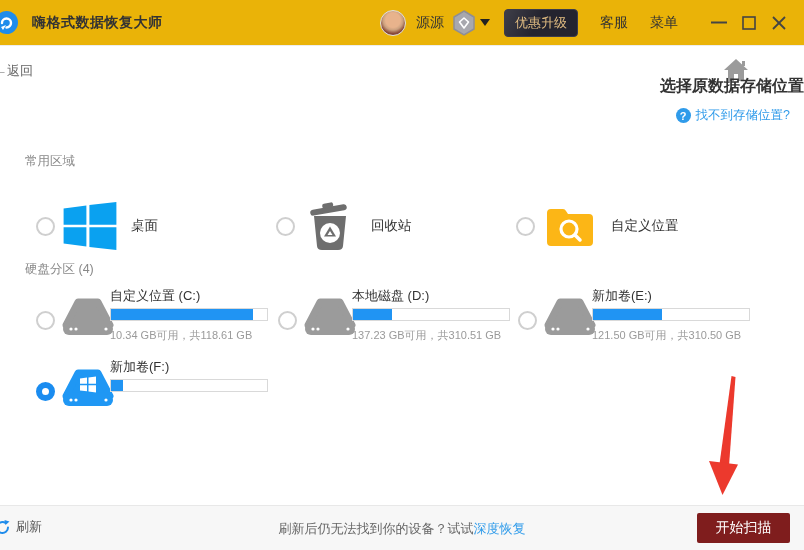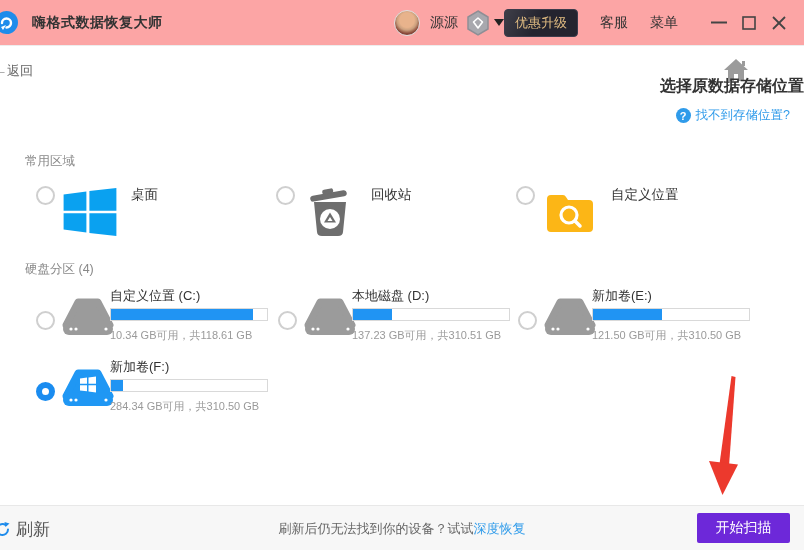--- a/index.html
+++ b/index.html
@@ -5,76 +5,76 @@
   html,body{margin:0;padding:0;}
   body{
     width:804px;height:550px;overflow:hidden;position:relative;
     background:#fff;
     font-family:"Liberation Sans","DejaVu Sans",sans-serif;
     -webkit-font-smoothing:antialiased;
   }
   .app{position:absolute;inset:0;}
 
   
-  .titlebar{position:absolute;top:0;left:0;right:0;height:45px;border-bottom:1px solid #ededed;background:#fca5a5;}
+  .titlebar{position:absolute;top:0;left:0;right:0;height:45px;border-bottom:1px solid #ededed;background:#eab308;}
   .logo{position:absolute;left:-5px;top:11px;width:23px;height:23px;border-radius:50%;background:#1f8ceb;}
   .logo svg{position:absolute;left:4px;top:4px;}
   .app-name{position:absolute;left:32px;top:14px;font-size:14px;font-weight:bold;color:#333;letter-spacing:.5px;}
   .tb-right{position:absolute;right:10px;top:0;height:45px;display:flex;align-items:center;}
   .avatar{width:24px;height:24px;border-radius:50%;
     background:radial-gradient(circle at 50% 38%, #e8b38c 0 38%, #caa07e 52%, #8a4a3a 70%, #6e3340 100%);
     border:1px solid #e0e0e0;}
   .username{font-size:14px;color:#333;margin-left:10px;}
   .badge{margin-left:8px;display:flex;align-items:center;}
   .caret{margin-left:4px;display:flex;align-items:center;}
-  .upgrade-btn{background:#24242f;border:1px solid #3c3c4c;border-radius:4px;
+  .upgrade-btn{margin-left:14px;background:#24242f;border:1px solid #3c3c4c;border-radius:4px;
     color:#e2bd82;font-size:13px;padding:4px 10px;cursor:pointer;
     background-image:linear-gradient(115deg,rgba(255,255,255,.12) 0%,rgba(255,255,255,0) 45%);}
   .tb-link{font-size:14px;color:#333;margin-left:22px;cursor:pointer;}
   .winctl{display:flex;align-items:center;margin-left:26px;}
   .winctl span{display:flex;align-items:center;justify-content:center;width:30px;height:30px;cursor:pointer;}
 
   
   .back-link{position:absolute;left:-6px;top:62px;font-size:13px;color:#666;cursor:pointer;}
   .home-icon{position:absolute;right:55px;top:58px;cursor:pointer;}
   .page-title{position:absolute;left:0;right:0;top:76px;text-align:right;font-size:16px;font-weight:600;color:#333;}
   .help-link{position:absolute;right:14px;top:107px;display:flex;align-items:center;cursor:pointer;}
   .help-q{width:15px;height:15px;border-radius:50%;background:#2f9bea;color:#fff;font-size:11px;font-weight:bold;
     display:flex;align-items:center;justify-content:center;margin-right:5px;}
   .help-text{font-size:12.5px;color:#2f9bea;}
 
   
   .section-label{position:absolute;font-size:12.5px;color:#888;}
   #lbl-common{left:25px;top:153px;}
   #lbl-drives{left:25px;top:261px;}
 
-  .common-item{position:absolute;top:186px;height:52px;display:flex;align-items:flex-start;cursor:pointer;}
+  .common-item{position:absolute;top:200px;height:52px;display:flex;align-items:center;cursor:pointer;}
   #common-0{left:36px;} #common-1{left:276px;} #common-2{left:516px;}
   .radio{width:19px;height:19px;border-radius:50%;border:2px solid #cfcfcf;background:#fff;box-sizing:border-box;flex:none;}
   .radio.selected{border:6px solid #1a8cf0;}
   .common-item .icon-box{margin-left:6px;width:58px;height:52px;display:flex;align-items:center;justify-content:center;}
   .common-item .lbl{font-size:13.5px;color:#333;margin-left:12px;}
 
   .drive-item{position:absolute;width:240px;height:60px;cursor:pointer;}
   #drive-0{left:30px;top:286px;} #drive-1{left:272px;top:286px;}
   #drive-2{left:512px;top:286px;} #drive-3{left:30px;top:357px;}
   .drive-item .radio{position:absolute;left:6px;top:25px;}
   .drive-item .icon-box{position:absolute;left:32px;top:12px;}
   .drive-name{position:absolute;left:80px;top:1px;font-size:13px;font-weight:500;color:#333;}
   .drive-bar{position:absolute;left:80px;top:22px;width:158px;height:13px;border:1px solid #d9d9d9;background:#fff;box-sizing:border-box;}
   .drive-bar .fill{height:100%;background:#2094f3;}
   .drive-usage{position:absolute;left:80px;top:42px;font-size:11px;color:#9a9a9a;}
 
   
   .footer{position:absolute;left:0;right:0;bottom:0;height:44px;background:#f7f7f7;border-top:1px solid #e8e8e8;}
   .refresh{position:absolute;left:-6px;top:12px;display:flex;align-items:center;cursor:pointer;}
-  .refresh .txt{font-size:17px;color:#555;margin-left:5px;}
+  .refresh .txt{font-size:13px;color:#555;margin-left:5px;}
   .hint{position:absolute;left:0;right:0;top:14px;text-align:center;font-size:13px;color:#666;}
   .hint a{color:#2f9bea;text-decoration:none;cursor:pointer;}
-  .scan-btn{position:absolute;right:14px;top:7px;width:93px;height:30px;background:#6d28d9;color:#fff;
+  .scan-btn{position:absolute;right:14px;top:7px;width:93px;height:30px;background:#7f1d1d;color:#fff;
     font-size:14px;border:none;border-radius:2px;cursor:pointer;font-family:inherit;}
 
   .arrow-overlay{position:absolute;left:0;top:0;width:804px;height:550px;pointer-events:none;z-index:60;}
 </style>
 </head>
 <body>
 
 <div class="app">
 
   <div class="titlebar">
@@ -252,21 +252,20 @@
           <polygon points="8.5,0.4 16,-0.5 16,6.7 8.5,6.7" fill="#fff"></polygon>
           <polygon points="0,8.2 7,8.2 7,14.3 0,13.4" fill="#fff"></polygon>
           <polygon points="8.5,8.2 16,8.2 16,15.4 8.5,14.5" fill="#fff"></polygon>
         </g>
       </svg>
     </span>
     <span class="drive-name">新加卷(F:)</span>
     <div class="drive-bar">
       <div class="fill" style="width: 8%;"></div>
     </div>
-    <span class="drive-usage">284.34 GB可用，共310.50 GB</span>
   </div>
 
   <div class="footer">
     <div class="refresh">
       <svg width="17" height="17" viewBox="0 0 17 17">
         <path d="M14,8.5 a5.5,5.5 0 1 1 -2.2,-4.4" fill="none" stroke="#1f8ceb" stroke-width="2" stroke-linecap="round"></path>
         <polygon points="10.5,1 15.5,2.5 11.5,6" fill="#1f8ceb"></polygon>
       </svg>
       <span class="txt">刷新</span>
     </div>

